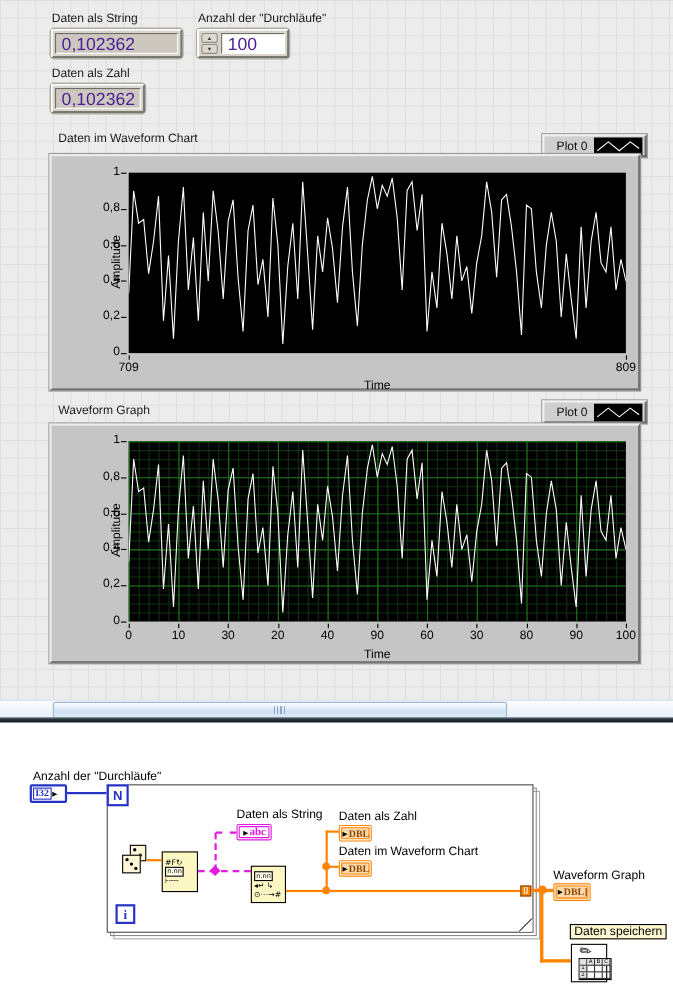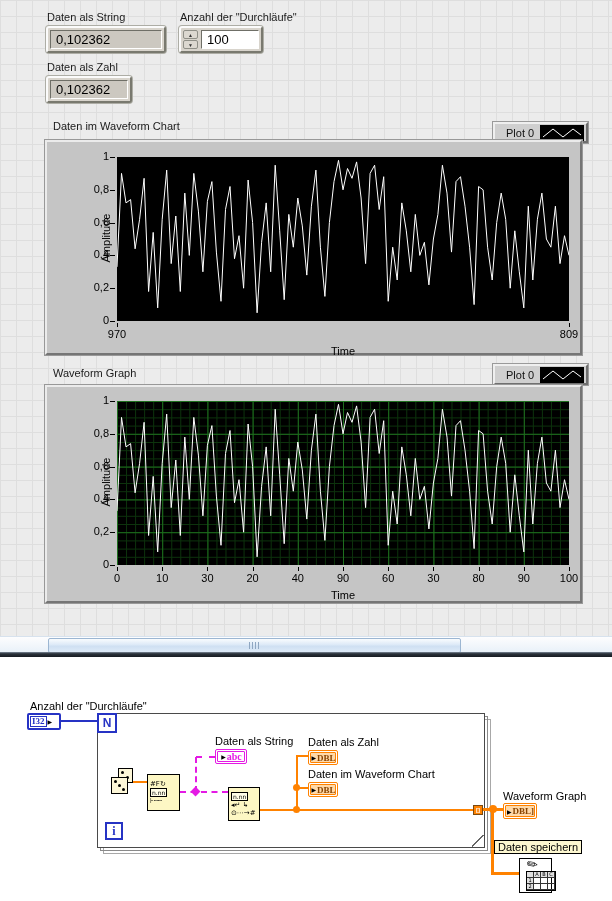--- a/index.html
+++ b/index.html
@@ -11,21 +11,21 @@
     background-image:linear-gradient(#dedede 1px,transparent 1px),linear-gradient(90deg,#dedede 1px,transparent 1px);
     background-size:16px 16px;}
   .fp-label{position:absolute;font-size:11px;color:#1a1a1a;white-space:nowrap;}
 
   .lv-frame{position:absolute;background:#d8d4cc;border-radius:3px;
     border-top:2px solid #fbfbfb;border-left:2px solid #fbfbfb;
     border-bottom:2px solid #79796f;border-right:2px solid #79796f;
     box-shadow:0 0 0 1px #adada5;display:flex;padding:2px;box-sizing:border-box;}
   .lv-field{flex:1;border-top:1px solid #6f6f67;border-left:1px solid #6f6f67;
     border-bottom:1px solid #fff;border-right:1px solid #fff;
-    font-size:13px;color:#000000;padding:1px 0 0 5px;overflow:hidden;}
+    font-size:16px;color:#4c1d95;padding:1px 0 0 5px;overflow:hidden;}
   .lv-field.gray{background:#ccc8c0;}
   .lv-field.white{background:#fff;}
   .spinner{width:15px;display:flex;flex-direction:column;margin-right:3px;}
   .spin-btn{flex:1;background:#dcd8d0;border:1px solid #8f8f87;border-radius:2px;
     font-size:5px;color:#333;display:flex;align-items:center;justify-content:center;cursor:default;}
   .spin-btn:first-child{margin-bottom:1px;}
 
   .chart-block{position:absolute;}
   .chart-title{position:absolute;font-size:11px;color:#1a1a1a;white-space:nowrap;}
   .legend{position:absolute;width:95px;height:21px;background:#cfcfcf;
@@ -168,21 +168,21 @@
             <span class="tick-label ylab" style="top: 139.2px;">0,2</span>
             <div class="tick-dash-y" style="top: 113.4px;"></div>
             <span class="tick-label ylab" style="top: 106.4px;">0,4</span>
             <div class="tick-dash-y" style="top: 80.6px;"></div>
             <span class="tick-label ylab" style="top: 73.6px;">0,6</span>
             <div class="tick-dash-y" style="top: 47.8px;"></div>
             <span class="tick-label ylab" style="top: 40.8px;">0,8</span>
             <div class="tick-dash-y" style="top: 15px;"></div>
             <span class="tick-label ylab" style="top: 8px;">1</span>
             <div class="tick-dash-x" style="left: 70px; top: 181px;"></div>
-            <span class="tick-label xlab" style="left: 50px; top: 186px;">970</span>
+            <span class="tick-label xlab" style="left: 50px; top: 186px;">709</span>
             <div class="tick-dash-x" style="left: 522px; top: 181px;"></div>
             <span class="tick-label xlab" style="left: 502px; top: 186px;">809</span>
           </div>
       </div>
     </div>
 
     <div class="chart-block" style="left:45px;top:363px;width:545px;height:245px">
       <span class="chart-title" style="left:8px;top:4px">Waveform Graph</span>
       <div class="legend" style="left:448px;top:1px">
         <span class="legend-text">Plot 0</span>
@@ -423,21 +423,21 @@
 
     <div class="bd-label" style="left:503px;top:133px">Waveform Graph</div>
     <div class="lv-chip-term dbl-col" style="left:503px;top:146px;width:34px;height:16px">
       <div class="inner">
         <span class="t-arrow">▶</span>
         <span class="dbl-text">DBL</span>
         <span class="dbl-text">]</span>
       </div>
     </div>
 
-    <div class="save-label" style="left:494px;top:183px">Daten speichern</div>
+    <div class="save-label" style="left:518px;top:183px">Daten speichern</div>
     <div class="file-icon" style="left:519px;top:201px">
       <span class="pencil">✎</span>
       <div class="mini-table">
         <div class="mt-row mt-head">
           <span class="mt-cell mt-side"></span>
           <span class="mt-cell">A</span>
           <span class="mt-cell">B</span>
           <span class="mt-cell">C</span>
         </div>
         <div class="mt-row">

